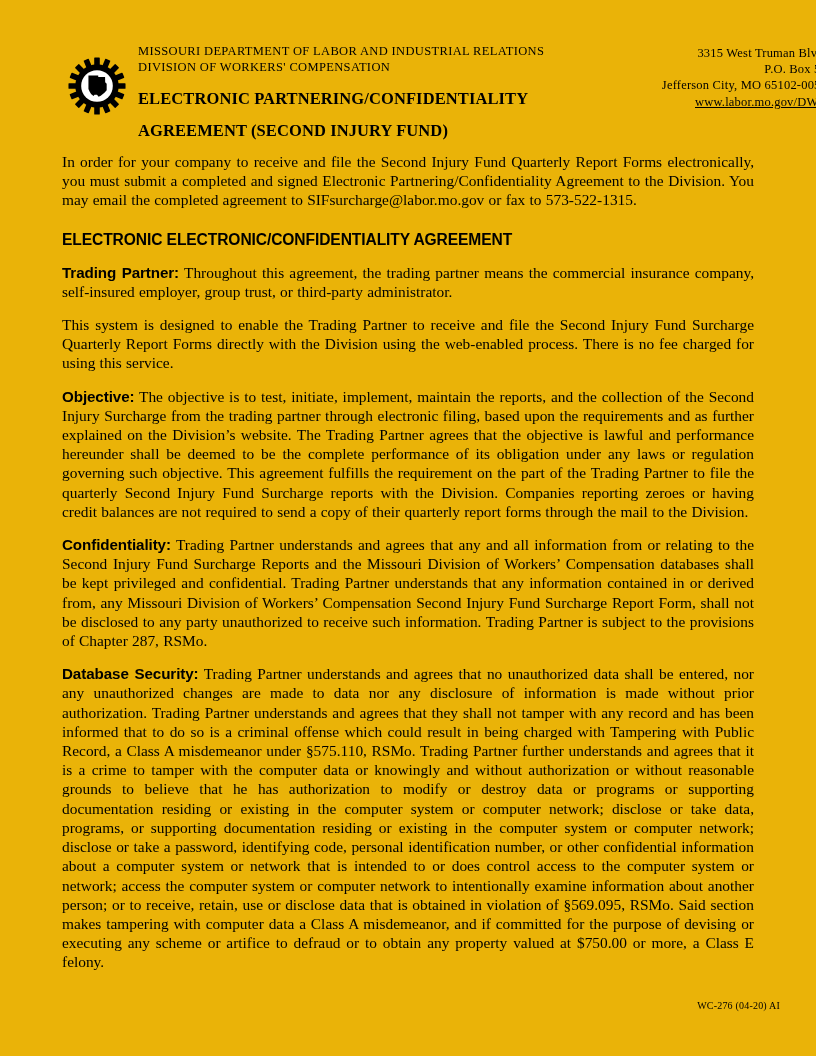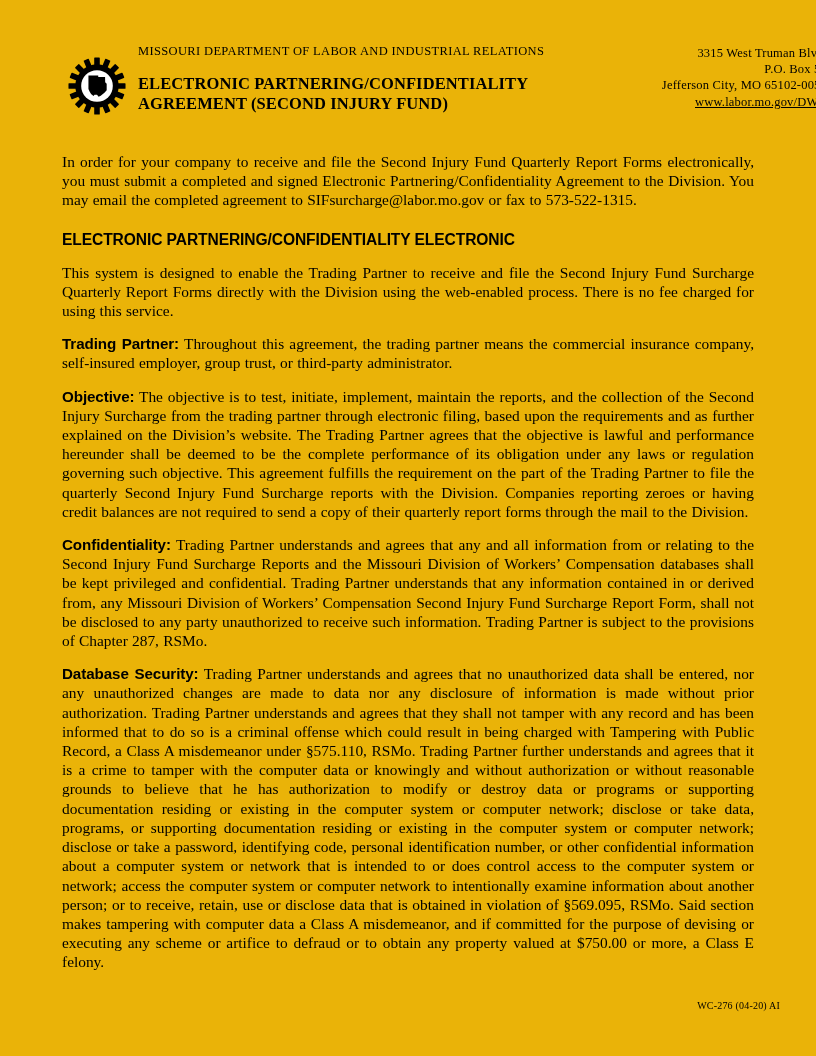--- a/index.html
+++ b/index.html
@@ -170,42 +170,43 @@
           <path d="M36.2 33.0 L52.0 33.0 L52.0 35.4 L63.0 35.4 L63.2 44.0
                    L65.6 46.2 L65.6 57.0 L62.0 61.0 L56.0 65.6 L52.6 67.2
                    L50.0 64.0 L46.0 64.0 L44.4 66.2 L40.4 63.0 L38.0 59.0
                    L36.2 55.0 Z" fill="#000000"></path>
         </g>
       </svg>
     </div>
 
     <div class="org-block">
       <div class="org-line">MISSOURI  DEPARTMENT OF LABOR AND INDUSTRIAL  RELATIONS</div>
+      <div class="org-line">DIVISION  OF WORKERS'  COMPENSATION</div>
       <div class="doc-title">ELECTRONIC PARTNERING/CONFIDENTIALITY</div>
-      <div class="doc-title" style="margin-top:0;">AGREEMENT (SECOND INJURY FUND)</div>
+      <div class="doc-title" style="margin-top:12px;">AGREEMENT (SECOND INJURY FUND)</div>
     </div>
 
     <div class="address-block">
       <div class="addr-line">3315 West Truman Blvd.</div>
       <div class="addr-line">P.O. Box 58</div>
       <div class="addr-line">Jefferson City, MO 65102-0058</div>
       <div class="addr-line web">www.labor.mo.gov/DWC</div>
     </div>
   </div>
 
   <div class="body-area">
 
     <p class="para"><span>In order for your company to receive and file the Second Injury Fund Quarterly Report Forms electronically,  you must submit  a completed  and signed Electronic  Partnering/Confidentiality  Agreement to the Division.  You may email the completed  agreement to </span><span class="inline-link">SIFsurcharge@labor.mo.gov</span><span>  or fax to 573-522-1315.</span></p>
 
-    <div class="sec-heading">ELECTRONIC PARTNERING/CONFIDENTIALITY ELECTRONIC</div>
+    <div class="sec-heading">ELECTRONIC ELECTRONIC/CONFIDENTIALITY AGREEMENT</div>
+
+    <p class="para"><span class="lbl">Trading Partner:</span><span> Throughout  this agreement, the trading partner means the commercial insurance company, self-insured  employer,  group trust, or third-party  administrator.</span></p>
 
     <p class="para">This system is designed to enable the Trading Partner to receive and file the Second Injury Fund Surcharge Quarterly Report Forms directly with the Division  using  the web-enabled process. There is no fee charged for using this  service.</p>
 
-    <p class="para"><span class="lbl">Trading Partner:</span><span> Throughout  this agreement, the trading partner means the commercial insurance company, self-insured  employer,  group trust, or third-party  administrator.</span></p>
-
     <p class="para"><span class="lbl">Objective:</span><span> The objective  is to test, initiate,  implement,  maintain  the reports, and the collection  of the Second Injury Surcharge from the trading partner through  electronic  filing,  based upon the requirements and as further explained  on the Division’s  website. The Trading  Partner agrees that the objective  is lawful and performance  hereunder shall be deemed to be the complete  performance  of its obligation  under any laws or regulation  governing  such objective.  This agreement fulfills  the requirement  on the part of the Trading Partner to file the quarterly Second Injury  Fund Surcharge reports with the Division.  Companies reporting  zeroes or having  credit balances are not required to send a copy of their quarterly report forms through the mail  to the Division.</span></p>
 
     <p class="para"><span class="lbl">Confidentiality:</span><span> Trading Partner understands and agrees that any and all information  from or relating to the Second Injury Fund Surcharge Reports and the Missouri  Division  of Workers’  Compensation  databases shall be kept privileged  and confidential.  Trading Partner understands that any information  contained in or derived from, any Missouri  Division  of Workers’  Compensation  Second Injury Fund Surcharge Report Form, shall not be disclosed to any party unauthorized  to receive such information.  Trading Partner is subject to the provisions  of Chapter 287, RSMo.</span></p>
 
     <p class="para"><span class="lbl">Database Security:</span><span> Trading Partner understands and agrees that no unauthorized  data shall be entered, nor any unauthorized  changes are made to data nor any disclosure of information  is made without  prior authorization.  Trading Partner understands and agrees that they shall not tamper with any record and has been informed  that to do so is a criminal  offense which could  result in being charged with  Tampering  with Public  Record, a Class A misdemeanor  under §575.110, RSMo. Trading Partner further understands and agrees that it is a crime to tamper with the computer data or knowingly  and without  authorization  or without  reasonable grounds  to believe that he has authorization  to modify  or destroy data or programs or supporting  documentation  residing  or existing  in the computer system or computer network; disclose or take data, programs,  or supporting  documentation  residing  or existing  in the computer system or computer network; disclose or take a password, identifying  code, personal identification  number, or other confidential  information  about a computer system or network that is intended  to or does control access to the computer system or network; access the computer system or computer  network to intentionally examine  information  about another person; or to receive, retain, use or disclose  data that is obtained in violation  of §569.095, RSMo. Said section makes tampering with computer  data a Class A misdemeanor, and if committed  for the purpose of devising  or executing any scheme or artifice to defraud or to obtain any property valued at $750.00  or more, a Class E felony.</span></p>
 
   </div>
 
   <div class="footer">WC-276 (04-20) AI</div>
 

